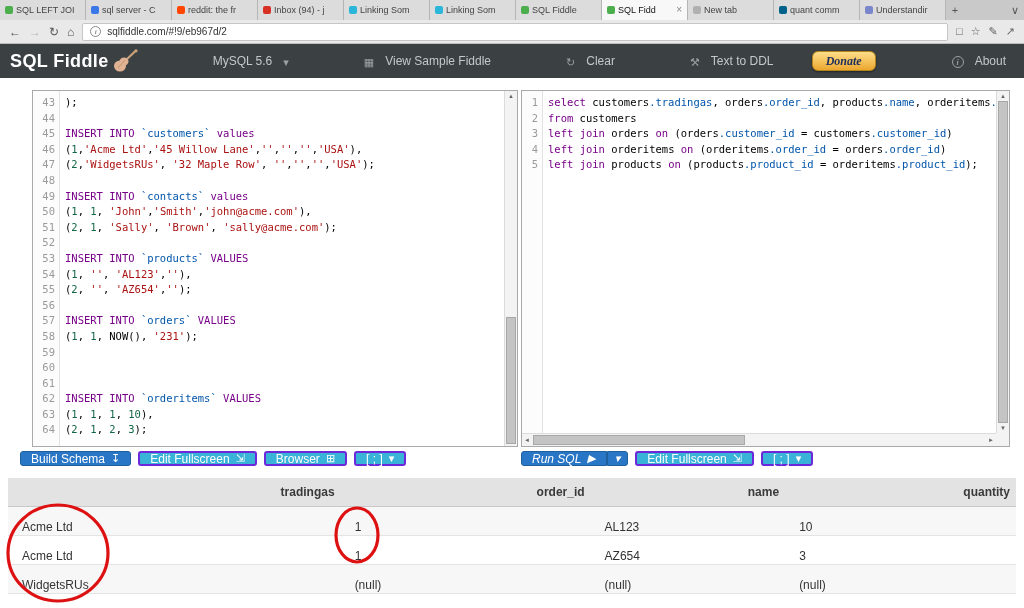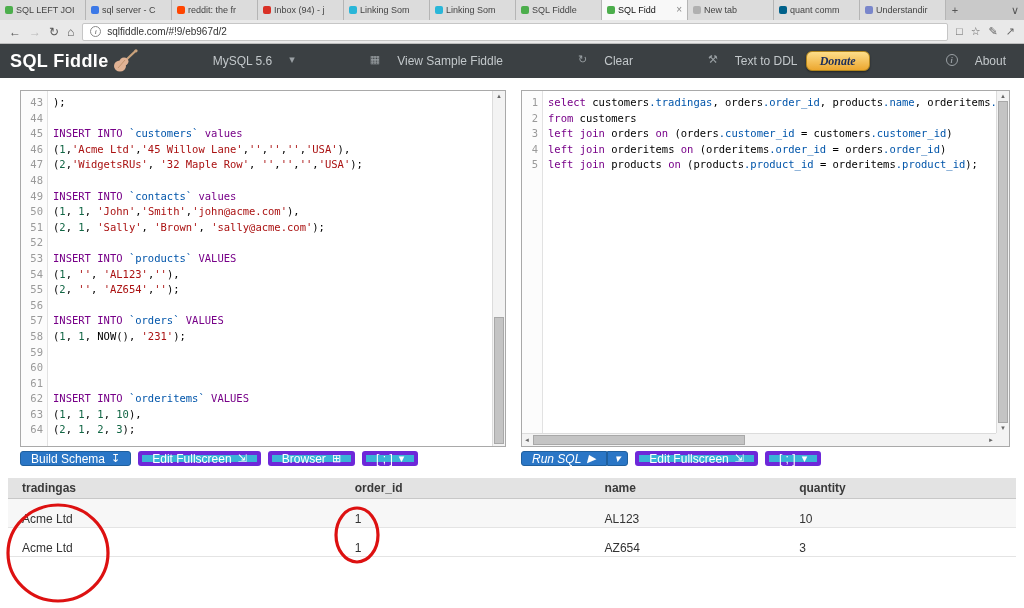--- a/index.html
+++ b/index.html
@@ -21,29 +21,29 @@
   .nav-btn { color:#555; font-size:12px; line-height:1; }
   .nav-btn.disabled { color:#b8b8b8; }
   .urlbar { flex:1; height:18px; background:#fff; border:1px solid #c6c6c6; border-radius:2px; display:flex; align-items:center; gap:6px; padding:0 7px; font-size:10px; color:#333; overflow:hidden; }
   .info-badge { width:11px; height:11px; flex:none; border:1px solid #8a8a8a; border-radius:50%; color:#8a8a8a; font:italic bold 7px "Liberation Serif", serif; display:flex; align-items:center; justify-content:center; }
   .page-icon-btn { color:#666; font-size:11px; line-height:1; }
 
   
   .appheader { position:absolute; left:0; top:44px; width:1024px; height:34px; background:#3b4043; display:flex; align-items:center; padding:0 10px; color:#c3c8cb; font-size:12px; }
   .logo { display:flex; align-items:center; gap:3px; color:#fff; font-size:18px; font-weight:bold; letter-spacing:.4px; }
   .violin { width:26px; height:24px; }
-  .menu-item { display:flex; align-items:flex-start; gap:17px; margin-left:27px; cursor:default;padding-left:48px; }
+  .menu-item { display:flex; align-items:flex-end; gap:11px; margin-left:27px; cursor:default;padding-left:48px; }
   .menu-item .mi { font-size:11px; color:#9aa0a4; line-height:1; }
   .donate { margin-left:auto; width:64px; height:20px; border-radius:6px; background:linear-gradient(#fede8a,#eca72f); border:1px solid #b3861c; color:#1d2e5a; font:italic bold 12px "Liberation Serif", serif; display:flex; align-items:center; justify-content:center; box-shadow:0 1px 2px rgba(0,0,0,.45); }
   .about { margin-left:28px; margin-right:8px; }
   .info-circle { width:12px; height:12px; border-radius:50%; border:1px solid #9aa0a4; font:italic bold 8px "Liberation Serif", serif; display:flex; align-items:center; justify-content:center; color:#9aa0a4; }
 
   
   .panel { position:absolute; top:90px; height:357px; border:1px solid #a9a9a9; background:#fff; overflow:hidden; }
-  #schema-panel { left:20px; width:486px; }
+  #schema-panel { left:32px; width:486px; }
   #query-panel  { left:521px; width:489px; }
   .gutter { position:absolute; left:0; top:0; bottom:0; background:#fcfcfc; border-right:1px solid #e2e2e2; color:#9a9a9a; text-align:right; font:10.5px/15.6px "DejaVu Sans Mono", monospace; padding:4px 4px 0 0; }
   #schema-panel .gutter { width:27px; }
   #query-panel  .gutter { width:21px; }
   .gutter div, .code-line { height:15.6px; }
   .code { position:absolute; top:0; bottom:0; font:10.5px/15.6px "DejaVu Sans Mono", monospace; color:#000; white-space:pre; overflow:hidden; padding:4px 0 0 5px; }
   #schema-panel .code { left:27px; right:13px; }
   #query-panel  .code { left:21px; right:13px; }
   .tok-kw  { color:#770088; }
   .tok-str { color:#aa1111; }
@@ -62,29 +62,29 @@
   .harrow.left { left:2px; } .harrow.right { right:2px; }
   .scroll-corner { position:absolute; right:0; bottom:0; width:13px; height:13px; background:#f3f3f3; }
 
   
   .actions { position:absolute; top:451px; display:flex; gap:7px; }
   #schema-actions { left:20px; }
   #query-actions  { left:521px; }
   .btn { height:15px; display:flex; align-items:center; gap:6px; padding:0 10px; border-radius:3px; color:#fff; font-size:12px; white-space:nowrap; }
   .btn .bi { font-size:11px; line-height:1; }
   .btn-primary { background:#2a76c6; border:1px solid #1f5f9e; }
-  .btn-info { background:#39b3d7; border:4px solid #6d28d9; }
+  .btn-info { background:#39b3d7; border:2px solid #6d28d9; }
   .btn-group { display:flex;font-style:italic; }
   .btn-group .btn-main { border-radius:3px 0 0 3px; }
   .btn-group .btn-caret { border-radius:0 3px 3px 0; border-left:1px solid #1f5f9e; padding:0 7px; }
 
   
   .results { position:absolute; left:8px; top:478px; width:1008px; }
   .rtable { width:100%; border-collapse:collapse; font-size:12px; color:#333; table-layout:fixed; }
-  .rtable th { background:#e3e3e3; font-weight:bold; text-align:left; height:20px; padding:0 6px 0 14px; border-bottom:1px solid #c8c8c8; color:#3a3a3a; }
+  .rtable th { background:#e3e3e3; font-weight:bold; text-align:right; height:28px; padding:0 6px 0 14px; border-bottom:1px solid #c8c8c8; color:#3a3a3a; }
   .rtable td { height:29px; padding:12px 6px 0 14px; border-bottom:1px solid #e4e4e4; background:#fff; }
   .rtable tbody tr:nth-child(odd) td { background:#f7f7f7; }
 
   
   .annotations { position:absolute; left:0; top:0; width:1024px; height:608px; pointer-events:none; }
 </style>
 </head>
 <body>
 
 <div class="tabbar">
@@ -302,20 +302,26 @@
           <td>1</td>
           <td>AL123</td>
           <td>10</td>
         </tr>
         <tr>
           <td>Acme Ltd</td>
           <td>1</td>
           <td>AZ654</td>
           <td>3</td>
         </tr>
+        <tr>
+          <td>WidgetsRUs</td>
+          <td>(null)</td>
+          <td>(null)</td>
+          <td>(null)</td>
+        </tr>
       </tbody>
   </table>
 </div>
 
 <svg class="annotations" width="1024" height="608">
   <ellipse cx="58" cy="553" rx="50" ry="48" fill="none" stroke-width="3.2" stroke="#dd1111"></ellipse>
   <ellipse cx="357" cy="535" rx="21" ry="27" fill="none" stroke-width="3.2" stroke="#dd1111"></ellipse>
 </svg>
 
 </body></html>

